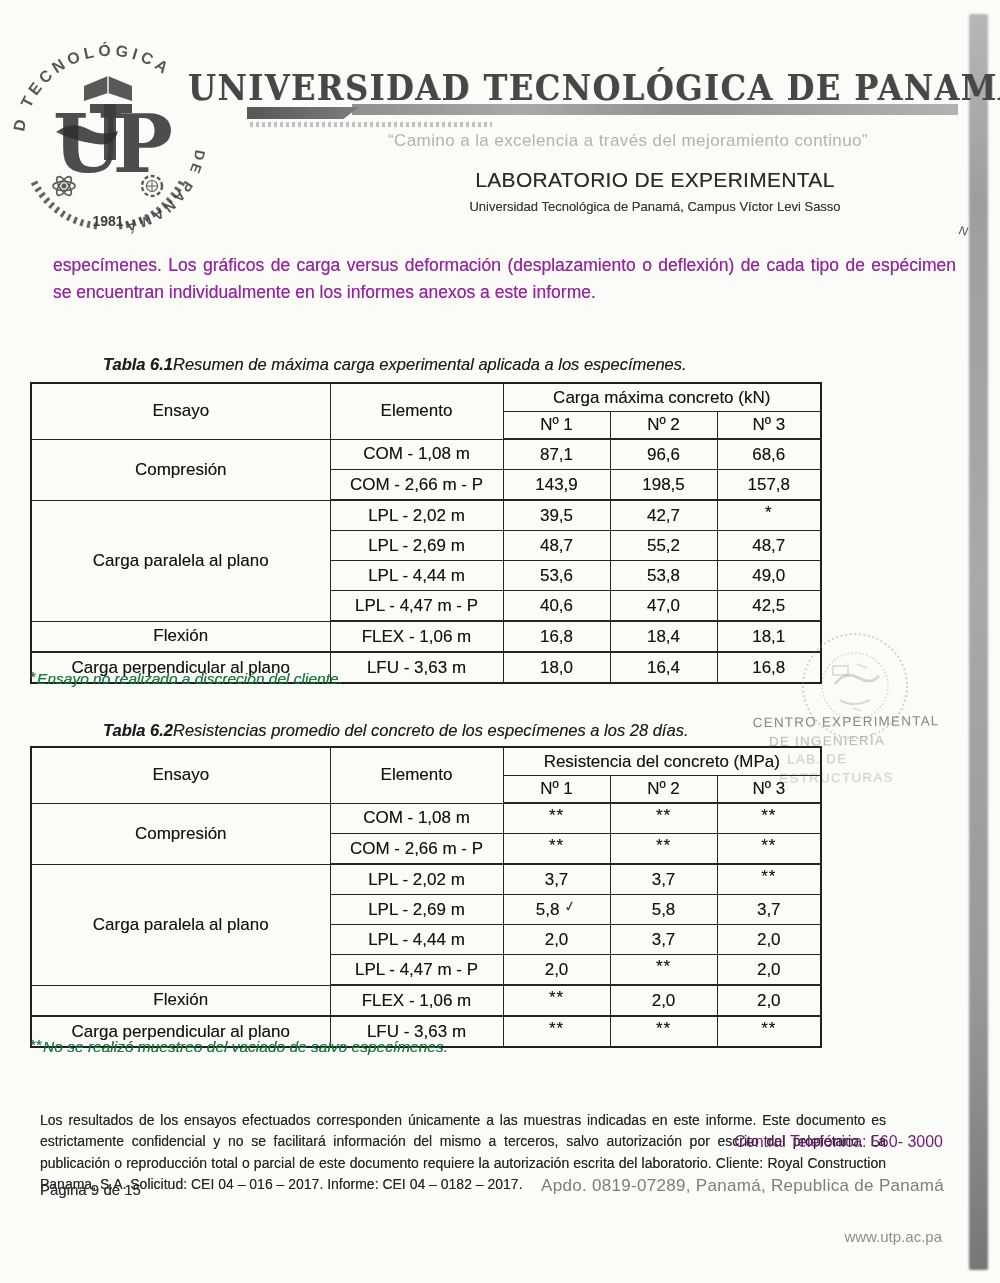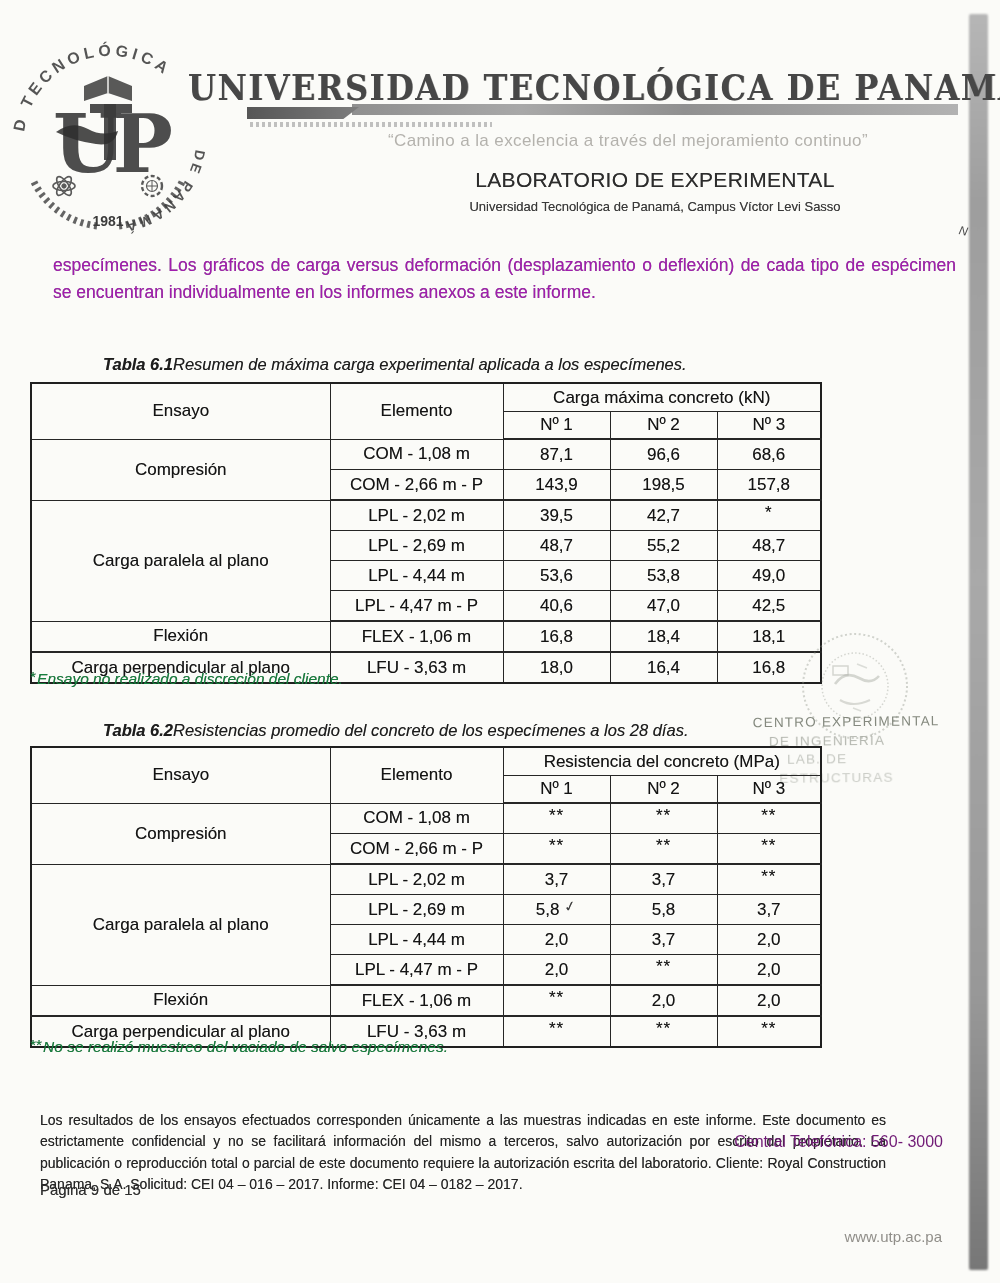--- a/index.html
+++ b/index.html
@@ -323,17 +323,18 @@
       </tr>
     </tbody>
   </table>
 
   <div class="fn fn2 txt">
     <span class="ast">**</span><span>No se realizó muestreo del vaciado de salvo especímenes.</span>
   </div>
 
   <div class="legal txt">Los resultados de los ensayos efectuados corresponden únicamente a las muestras indicadas en este informe. Este documento es estrictamente confidencial y no se facilitará información del mismo a terceros, salvo autorización por escrito del propietario. La publicación o reproducción total o parcial de este documento requiere la autorización escrita del laboratorio. Cliente: Royal Construction Panama, S.A. Solicitud: CEI 04 – 016 – 2017. Informe: CEI 04 – 0182 – 2017.</div>
 
+  <div class="f-apdo">Apdo. 0819-07289, Panamá, Republica de Panamá</div>
   <div class="f-page txt">Página 9 de 15</div>
   <div class="f-phone">Central Telefónica: 560- 3000</div>
   <div class="f-web">www.utp.ac.pa</div>
 
 </div>
 
 </body></html>

